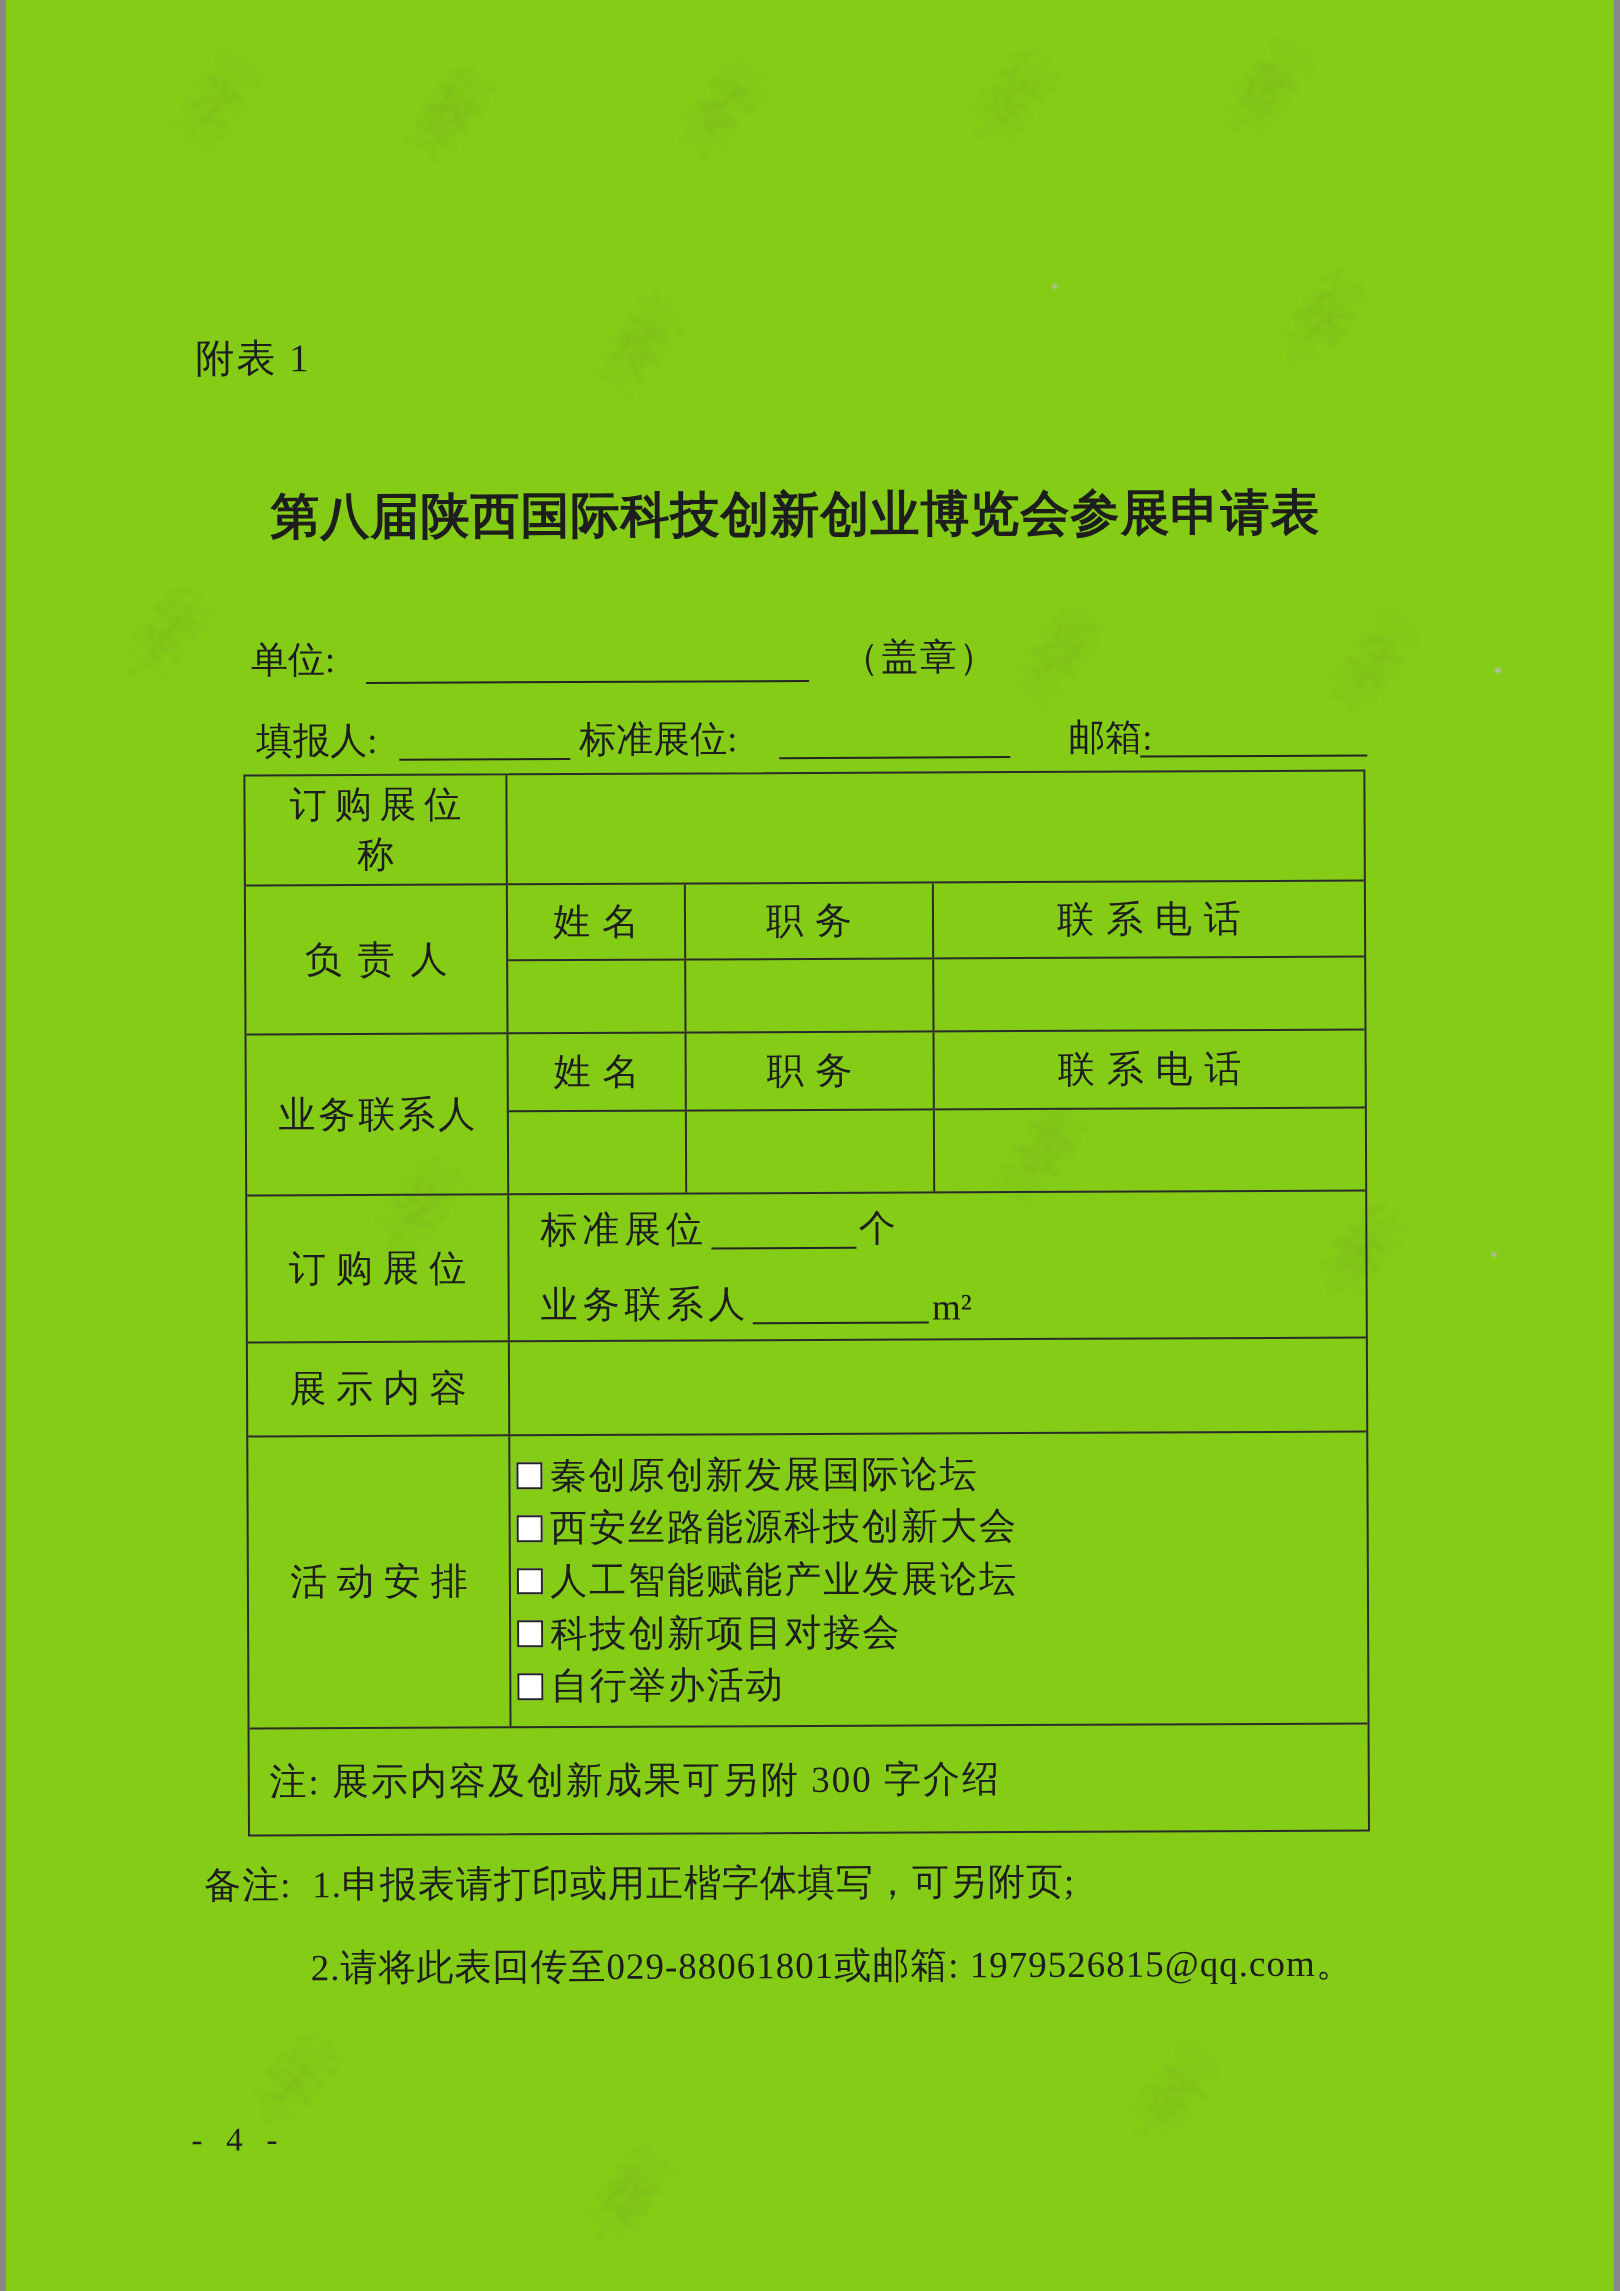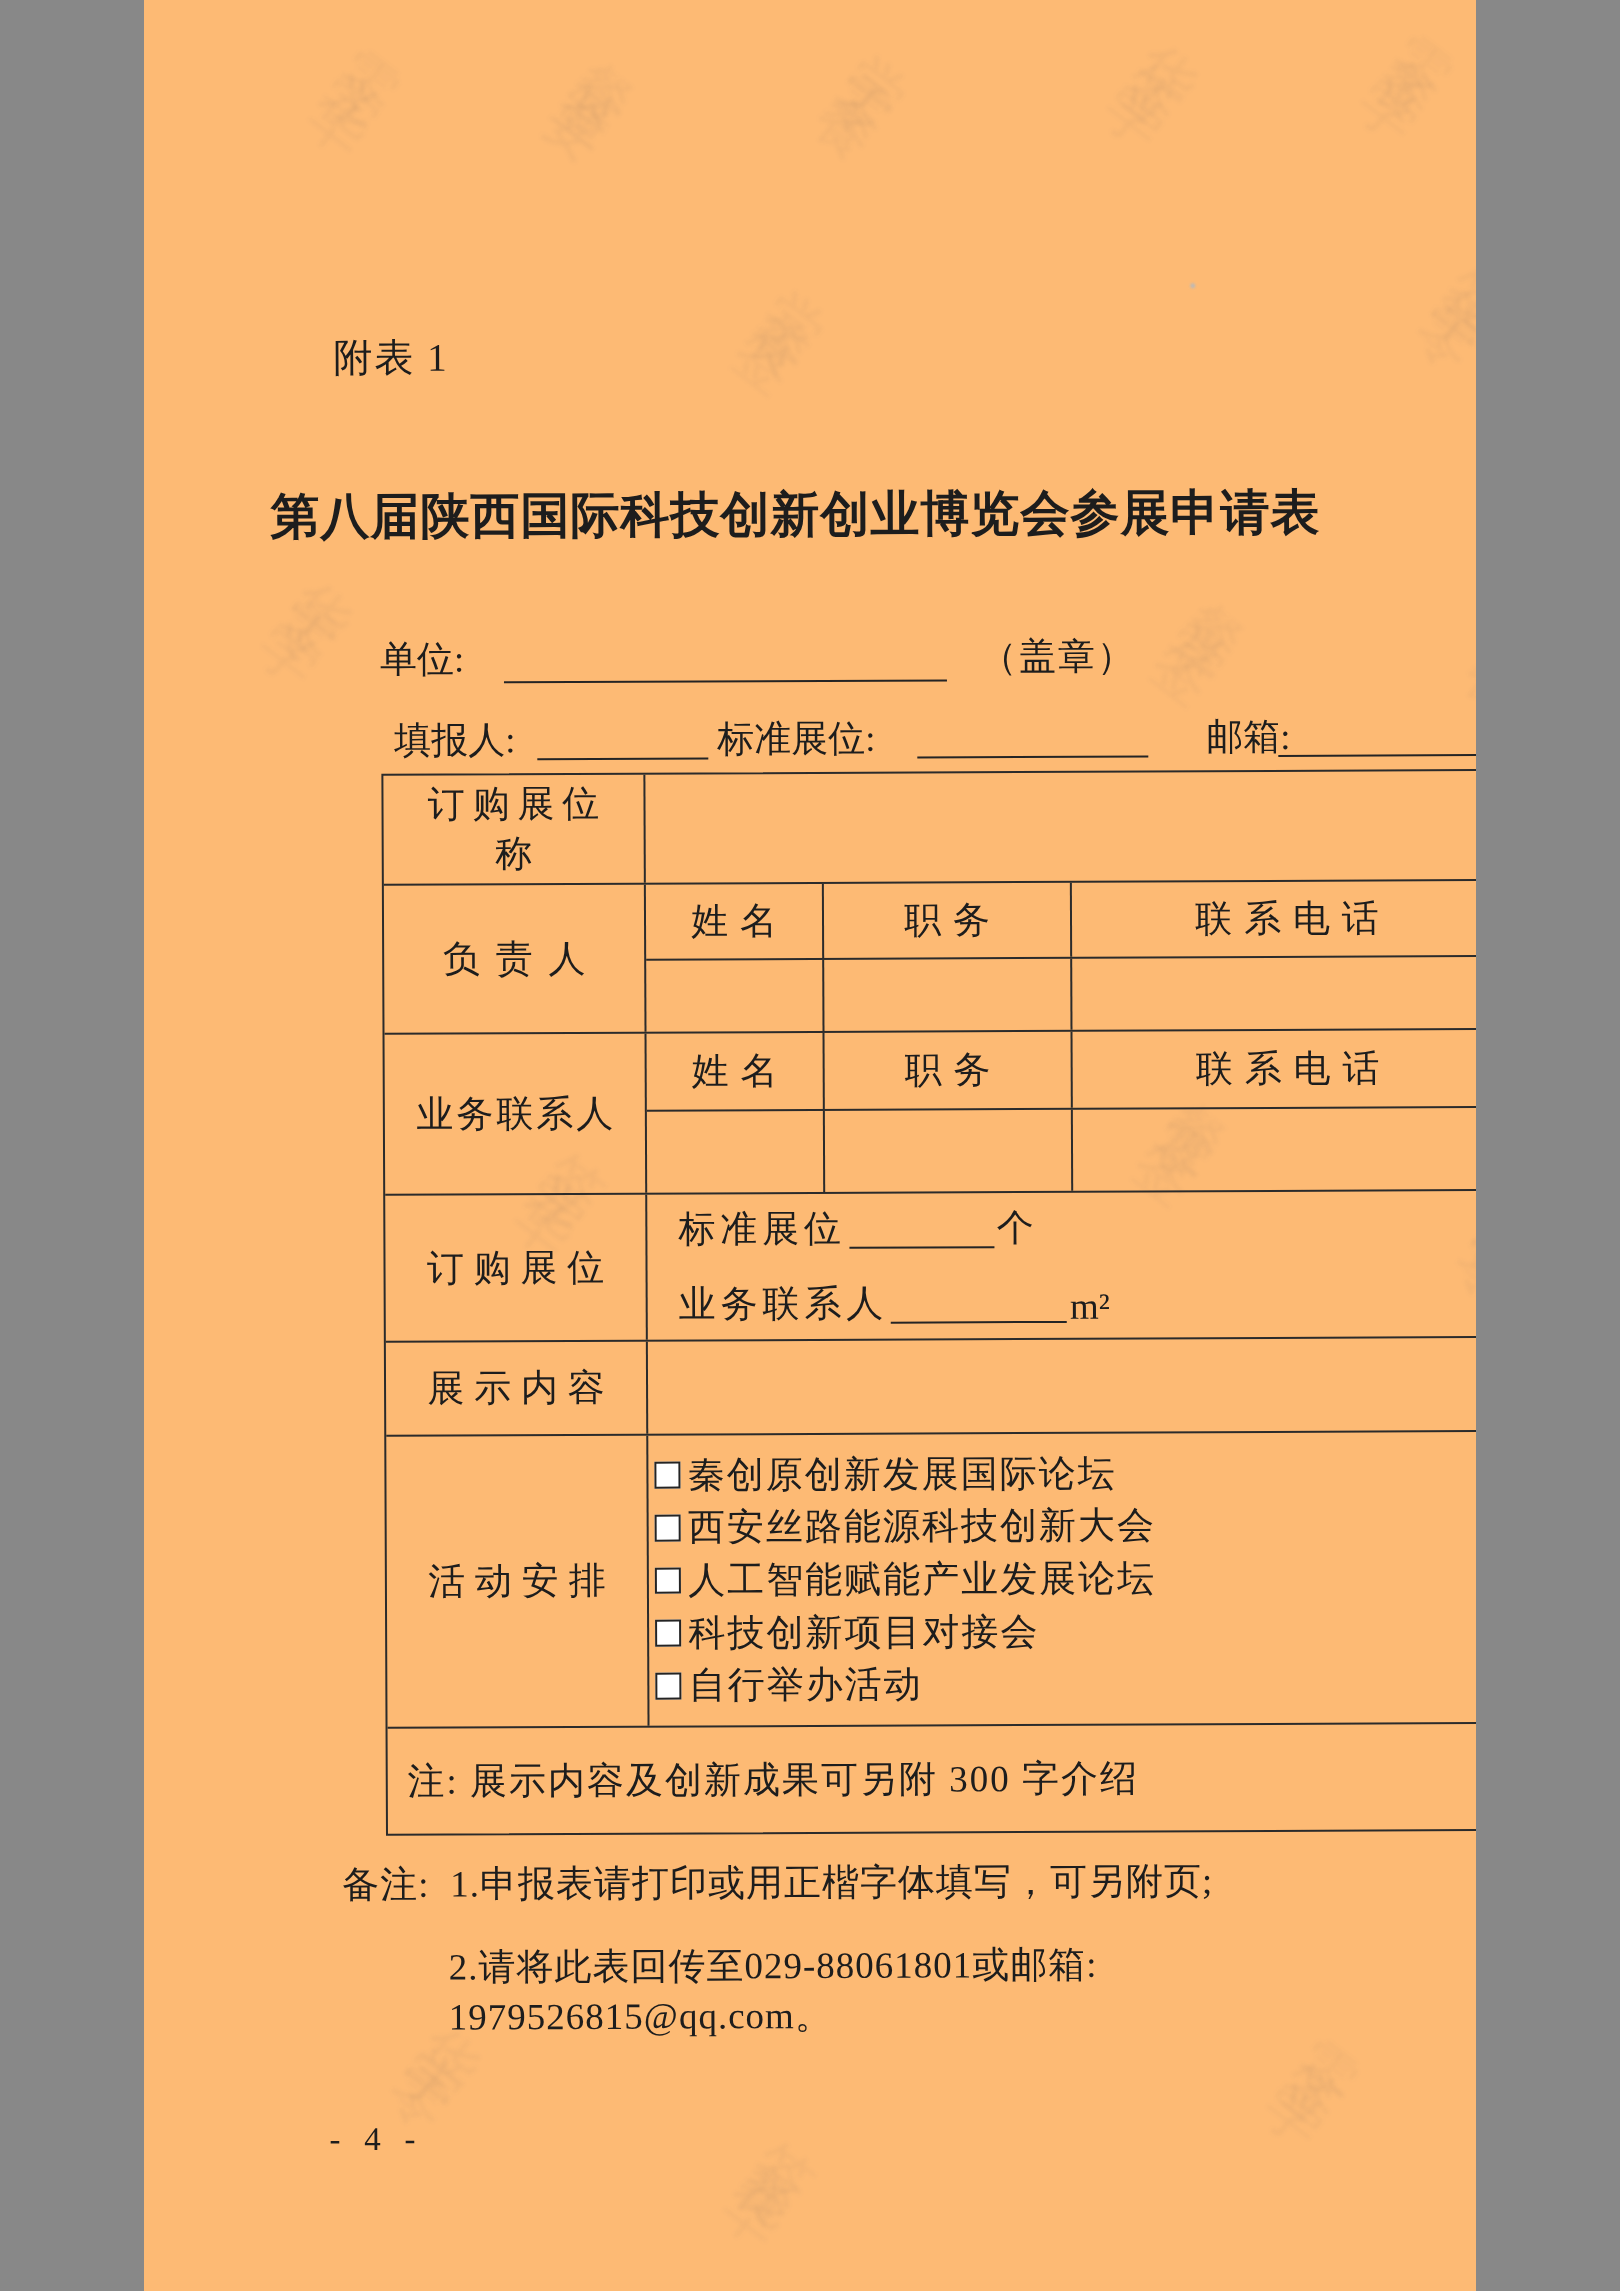--- a/index.html
+++ b/index.html
@@ -1,19 +1,19 @@
 <!DOCTYPE html>
 <html><head>
 <meta charset="utf-8">
 <style>
   * { margin:0; padding:0; box-sizing:border-box; }
   html,body { background:#888; }
   .page {
-    position:relative; width:1332px; height:2292px; margin:0 auto;
-    background:#fdba74; overflow:hidden;
+    position:relative; width:1608px; height:2292px; margin:0 auto;
+    background:#84cc16; overflow:hidden;
     font-family:"Liberation Serif","DejaVu Serif",serif;
     color:#1d1d1d;
   }
   .tilt { position:absolute; inset:0; transform:rotate(-0.25deg); transform-origin:50% 40%; }
 
   
   .wm {
     position:absolute; writing-mode:vertical-rl; white-space:nowrap;
     font-family:"DejaVu Sans","Liberation Sans",sans-serif;
     font-size:59px; letter-spacing:25.5px; color:rgba(55,55,85,0.05);
@@ -111,21 +111,21 @@
     <div class="wm" style="left:1353px;top:1166px">华餐零</div>
 
     <div class="speck" style="left:1049px;top:285px;width:4.9px;height:4.9px"></div>
     <div class="speck" style="left:1490px;top:671px;width:5.9px;height:4.9px"></div>
     <div class="speck" style="left:1484px;top:1255px;width:4.9px;height:4.9px"></div>
 
     <div class="appendix">附表 1</div>
     <div class="doc-title">第八届陕西国际科技创新创业博览会参展申请表</div>
 
     <div class="hline line-unit">
-      <span class="lbl" style="left:237px">单位:</span>
+      <span class="lbl" style="left:246px">单位:</span>
       <span class="fill" style="left:361px;width:443px"></span>
       <span class="lbl" style="left:837px;letter-spacing:2px">（盖章）</span>
     </div>
 
     <div class="hline line-filler">
       <span class="lbl" style="left:251px">填报人:</span>
       <span class="fill" style="left:394px;width:171px"></span>
       <span class="lbl" style="left:574px">标准展位:</span>
       <span class="fill" style="left:774px;width:231px"></span>
       <span class="lbl" style="left:1063px">邮箱:</span>

